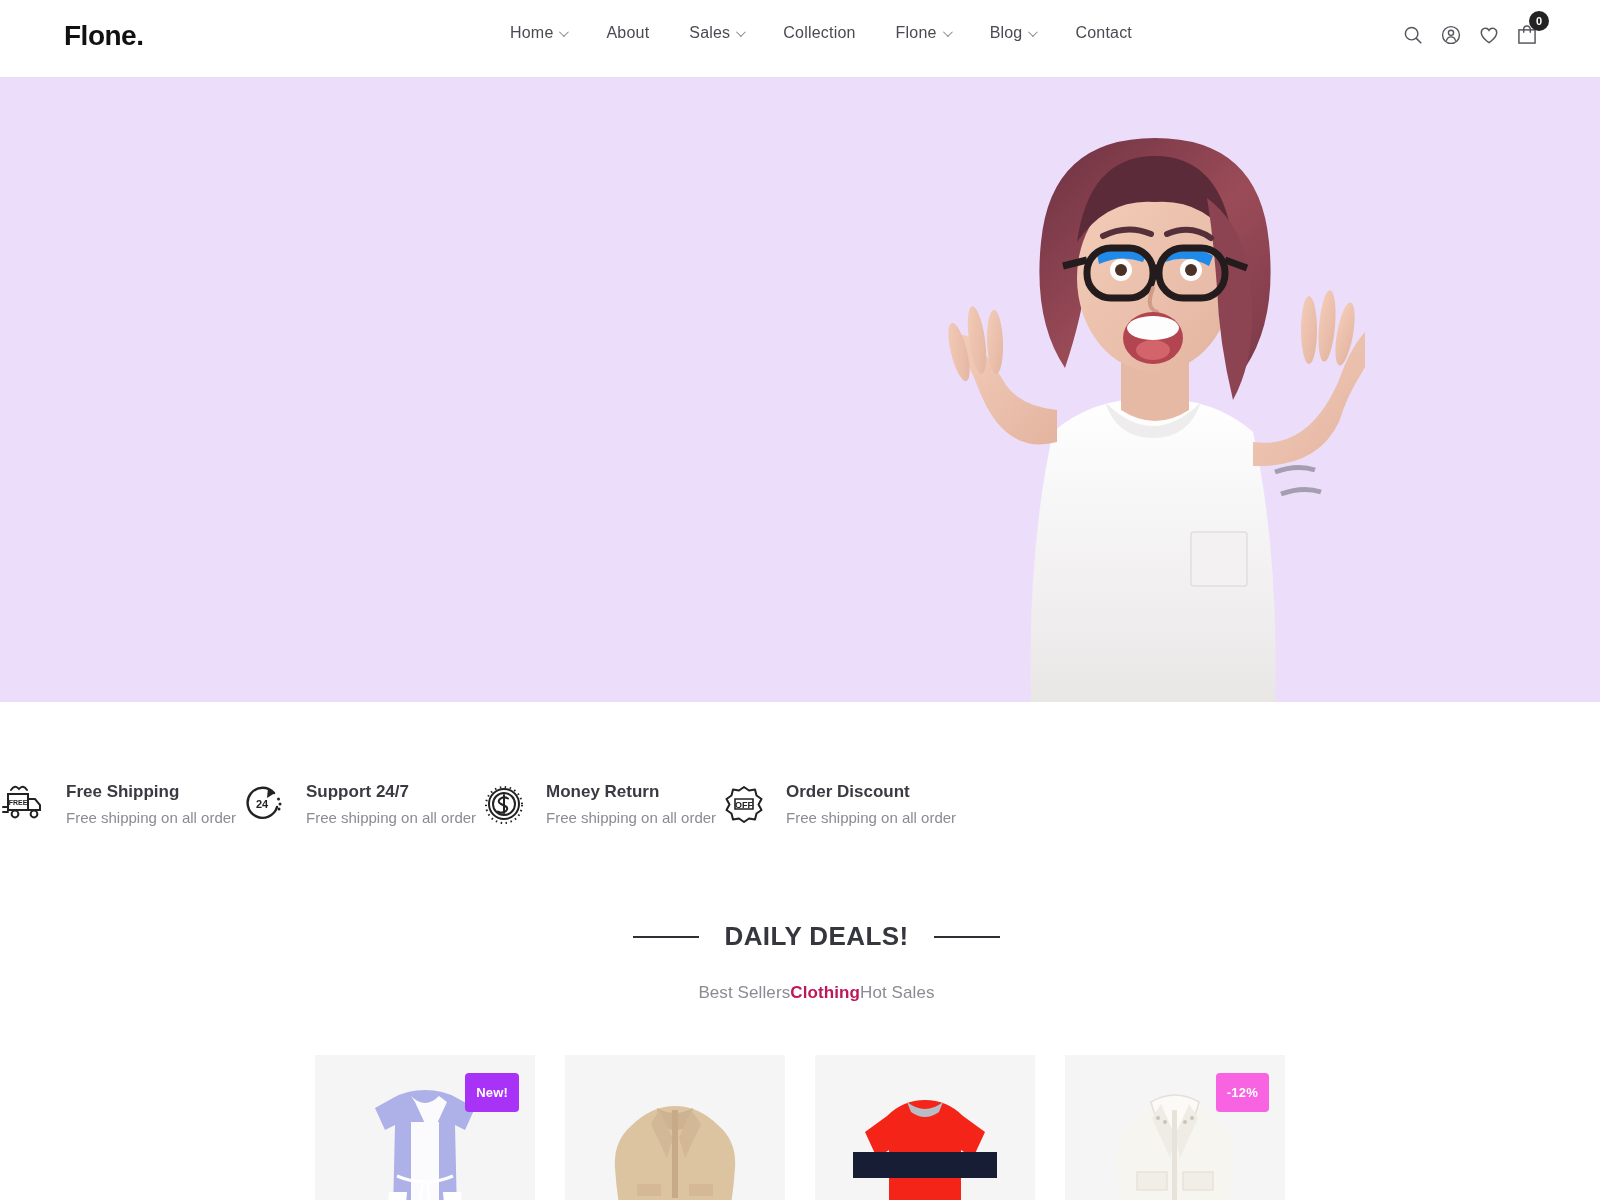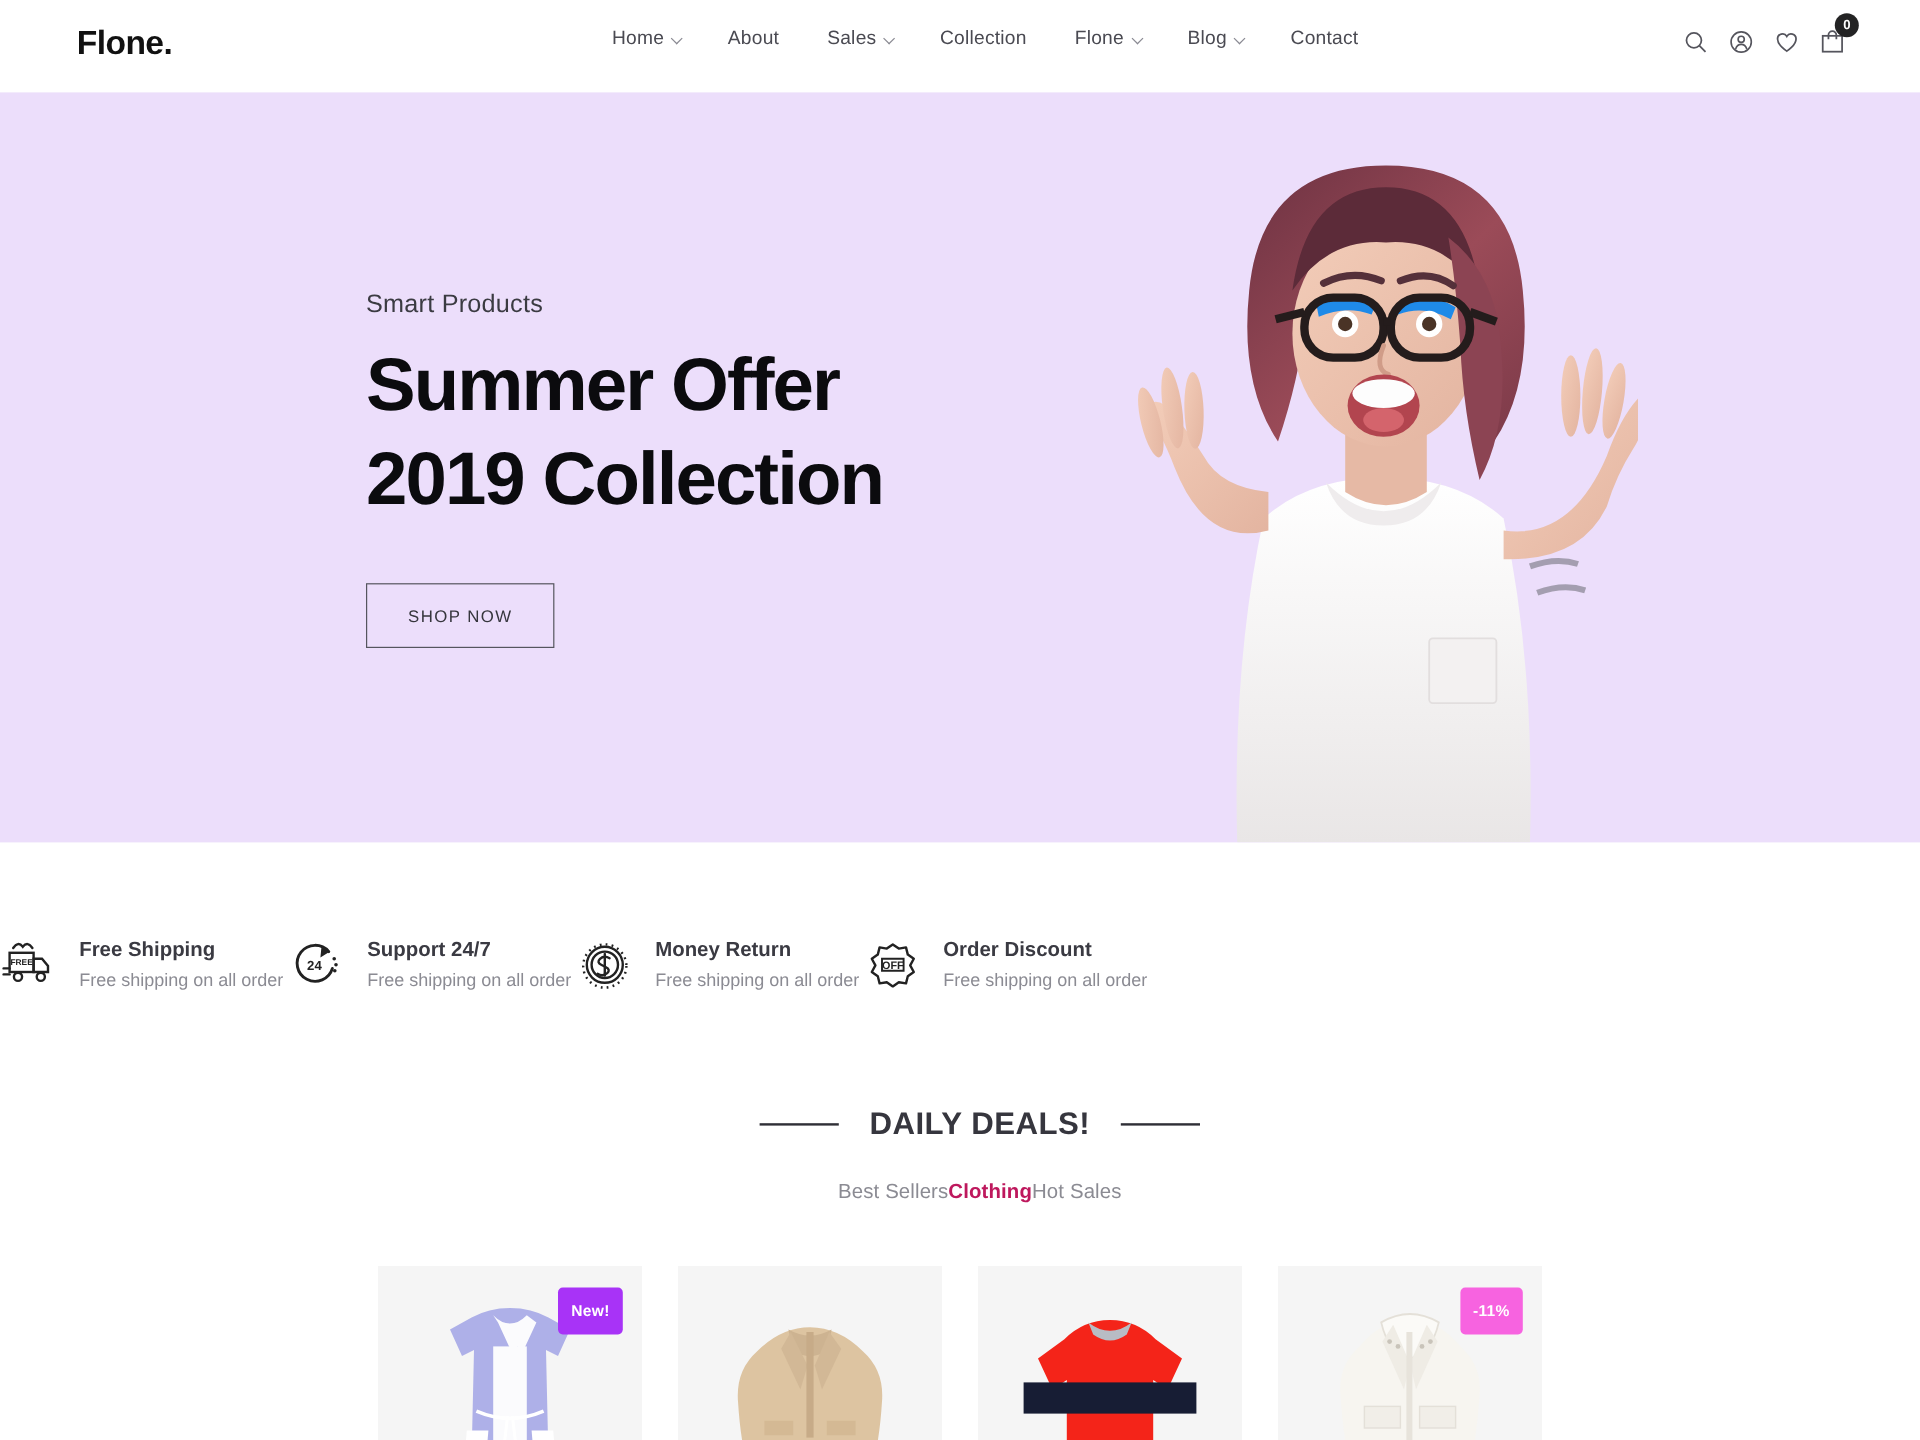--- a/index.html
+++ b/index.html
@@ -284,26 +284,20 @@
       </g>
 
       <path d="M208 186 q-8 20 4 24" stroke="#d09c88" stroke-width="4" fill="none" stroke-linecap="round"></path>
 
       <ellipse cx="208" cy="236" rx="30" ry="26" fill="#b2454f"></ellipse>
       <ellipse cx="208" cy="226" rx="26" ry="12" fill="#fdfdfd"></ellipse>
       <ellipse cx="208" cy="248" rx="17" ry="10" fill="#d4646c"></ellipse>
     </svg>
   </div>
 
-  <div class="hero-text">
-    <div class="hero-sub">Smart Products</div>
-    <div class="hero-t1">Summer Offer</div>
-    <div class="hero-t2">2019 Collection</div>
-    <button class="shopnow">SHOP NOW</button>
-  </div>
 </section>
 
 <section class="features">
 
   <div class="feat">
     <span class="feat-ico">
       <svg width="48" height="48" viewBox="0 0 48 48" fill="none" stroke="#222" stroke-width="2">
         <path d="M11 10 q4 -6 8 -1 q4 -5 8 1" stroke-linecap="round"></path>
         <rect x="8" y="14" width="20" height="16"></rect>
         <path d="M28 19 h7 l5 6 v5 h-12z"></path>
@@ -416,21 +410,21 @@
   <div class="pcard">
     <svg class="pimg" viewBox="0 0 220 145">
       <path d="M72 36 q16 -16 38 -16 q22 0 38 16 l22 16 l-12 26 l-12 -8 v72 h-72 v-72 l-12 8 l-12 -26z" fill="#f42419"></path>
       <path d="M92 22 q18 14 36 0 l-4 10 q-14 10 -28 0z" fill="#b8bcc4"></path>
       <rect x="38" y="72" width="144" height="26" fill="#171d34"></rect>
       <rect x="38" y="126" width="144" height="19" fill="#171d34"></rect>
     </svg>
   </div>
 
   <div class="pcard">
-    <span class="badge disc">-11%</span>
+    <span class="badge disc">-12%</span>
     <svg class="pimg" viewBox="0 0 220 145">
       <path d="M68 42 q18 -22 42 -22 q24 0 42 22 q18 16 16 40 q-2 32 -8 63 h-100 q-6 -31 -8 -63 q-2 -24 16 -40z" fill="#f7f5f0"></path>
       <path d="M86 22 q24 -14 48 0 q-6 26 -24 30 q-18 -4 -24 -30z" fill="#fbfaf7" stroke="#e4e0d8" stroke-width="1.5"></path>
       <path d="M96 24 l14 32 l-5 22 l-18 -40z" fill="#efece5"></path>
       <path d="M124 24 l-14 32 l5 22 l18 -40z" fill="#efece5"></path>
       <rect x="107" y="30" width="5" height="96" fill="#e7e3db"></rect>
       <rect x="72" y="92" width="30" height="18" fill="#f1eee8" stroke="#e4e0d8" stroke-width="1.2"></rect>
       <rect x="118" y="92" width="30" height="18" fill="#f1eee8" stroke="#e4e0d8" stroke-width="1.2"></rect>
       <g fill="#c9c4ba">
           <circle cx="93" cy="38" r="2"></circle>

